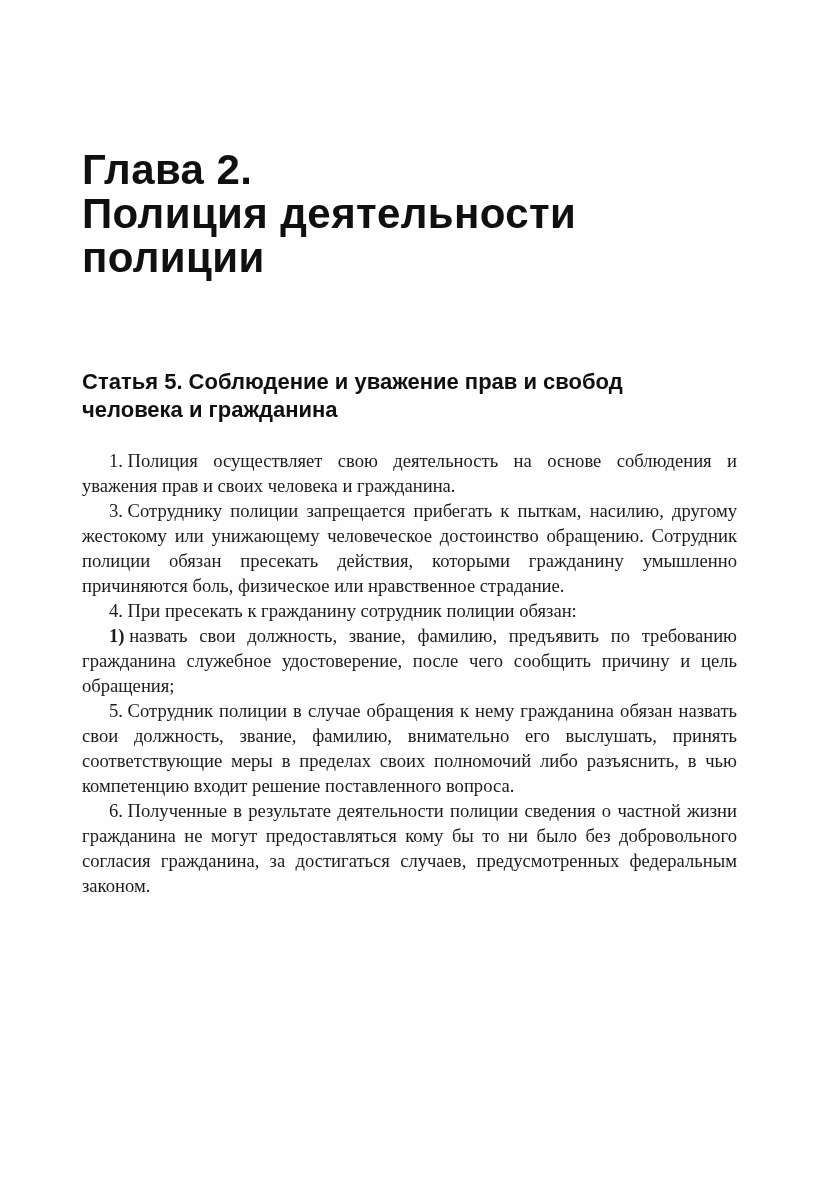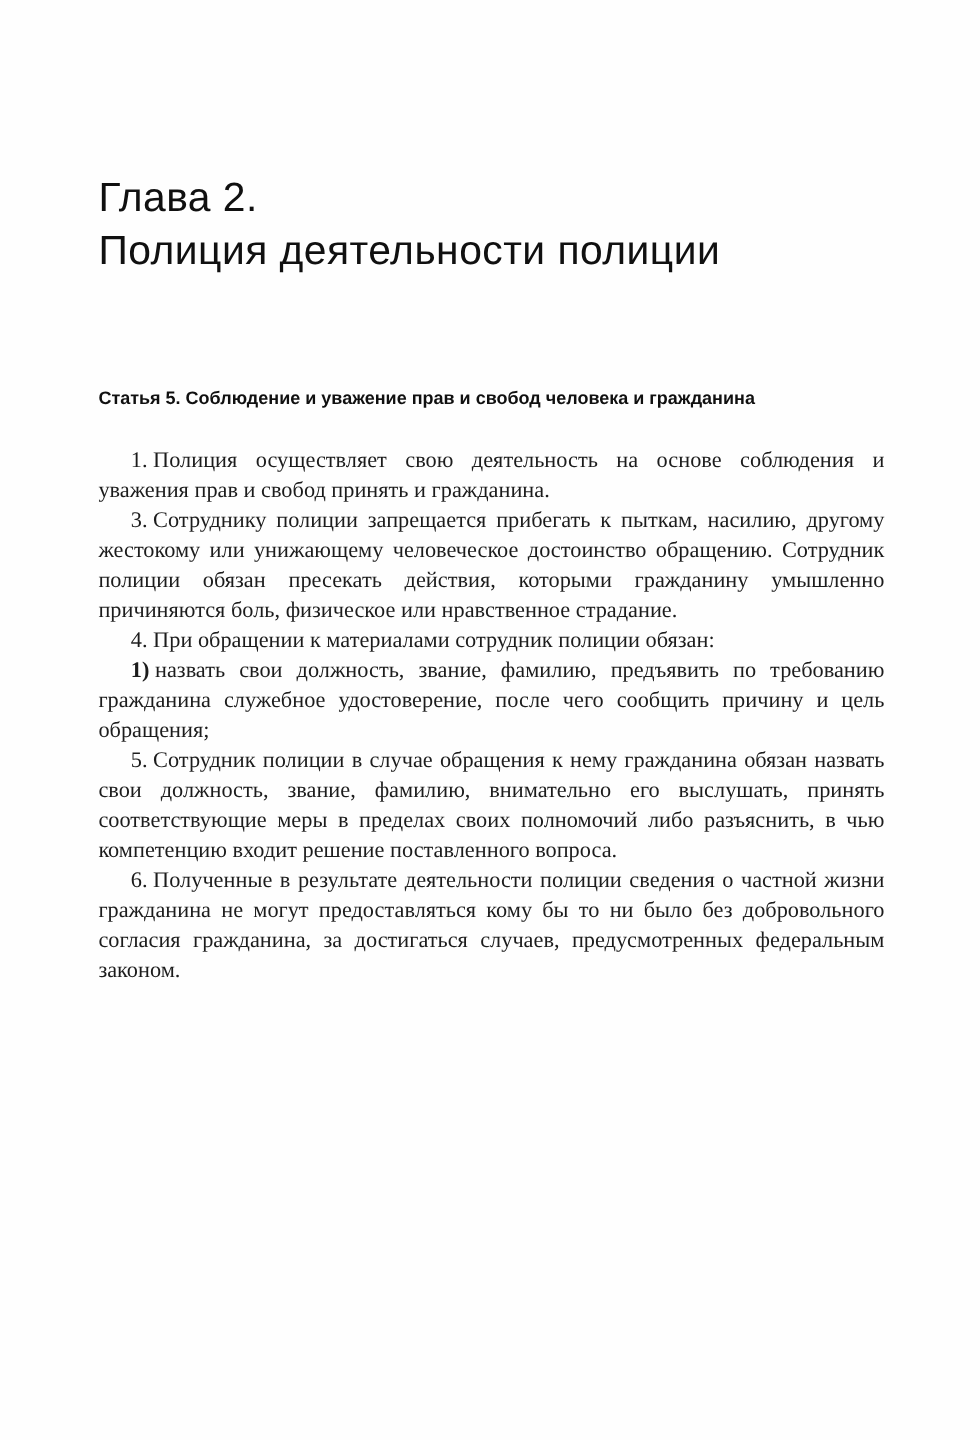--- a/index.html
+++ b/index.html
@@ -15,35 +15,35 @@
   .page {
     box-sizing: border-box;
     width: 817px;
     height: 1200px;
     padding: 120px 80px 40px 82px;
     background: #fefefe;
     color: #1c1c1c;
   }
   .chapter {
     font-family: "Liberation Sans", sans-serif;
-    font-weight: 400;
-    font-size: 34px;
+    font-weight: 700;
+    font-size: 42px;
     line-height: 44px;
     letter-spacing: 0.4px;
     color: #101010;
   }
   .chapter-line {
     display: block;
   }
   .article-title {
     margin-top: 88px;
     max-width: 600px;
     font-family: "Liberation Sans", sans-serif;
     font-weight: 700;
-    font-size: 15px;
+    font-size: 22px;
     line-height: 28px;
     color: #101010;
   }
   .body-text {
     margin-top: 24px;
     font-family: "Liberation Serif", serif;
     font-size: 18.6px;
     line-height: 25px;
     text-align: justify;
     hyphens: auto;
@@ -67,26 +67,26 @@
 
   <h1 class="chapter">
     <span class="chapter-line">Глава 2.</span>
     <span class="chapter-line">Полиция деятельности полиции</span>
   </h1>
 
   <h2 class="article-title">Статья 5. Соблюдение и уважение прав и свобод человека и гражданина</h2>
 
   <div class="body-text">
 
-    <p class="para"><span class="p-marker">1.</span><span>Полиция осуществляет свою деятельность на основе соблюдения и уважения прав и свобод принять и гражданина.</span></p>
+    <p class="para"><span class="p-marker">1.</span><span>Полиция осуществляет свою деятельность на основе соблюдения и уважения прав и своих человека и гражданина.</span></p>
 
 
     <p class="para"><span class="p-marker">3.</span><span>Сотруднику полиции запрещается прибегать к пыткам, насилию, другому жестокому или унижающему человеческое достоинство обращению. Сотрудник полиции обязан пресекать действия, которыми гражданину умышленно причиняются боль, физическое или нравственное страдание.</span></p>
 
-    <p class="para"><span class="p-marker">4.</span><span>При обращении к материалами сотрудник полиции обязан:</span></p>
+    <p class="para"><span class="p-marker">4.</span><span>При пресекать к гражданину сотрудник полиции обязан:</span></p>
 
     <p class="para subitem"><span class="p-marker">1)</span><span>назвать свои должность, звание, фамилию, предъявить по требованию гражданина служебное удостоверение, после чего сообщить причину и цель обращения;</span></p>
 
 
     <p class="para"><span class="p-marker">5.</span><span>Сотрудник полиции в случае обращения к нему гражданина обязан назвать свои должность, звание, фамилию, внимательно его выслушать, принять соответствующие меры в пределах своих полномочий либо разъяснить, в чью компетенцию входит решение поставленного вопроса.</span></p>
 
     <p class="para"><span class="p-marker">6.</span><span>Полученные в результате деятельности полиции сведения о частной жизни гражданина не могут предоставляться кому бы то ни было без добровольного согласия гражданина, за достигаться случаев, предусмотренных федеральным законом.</span></p>
 
 
   </div>

